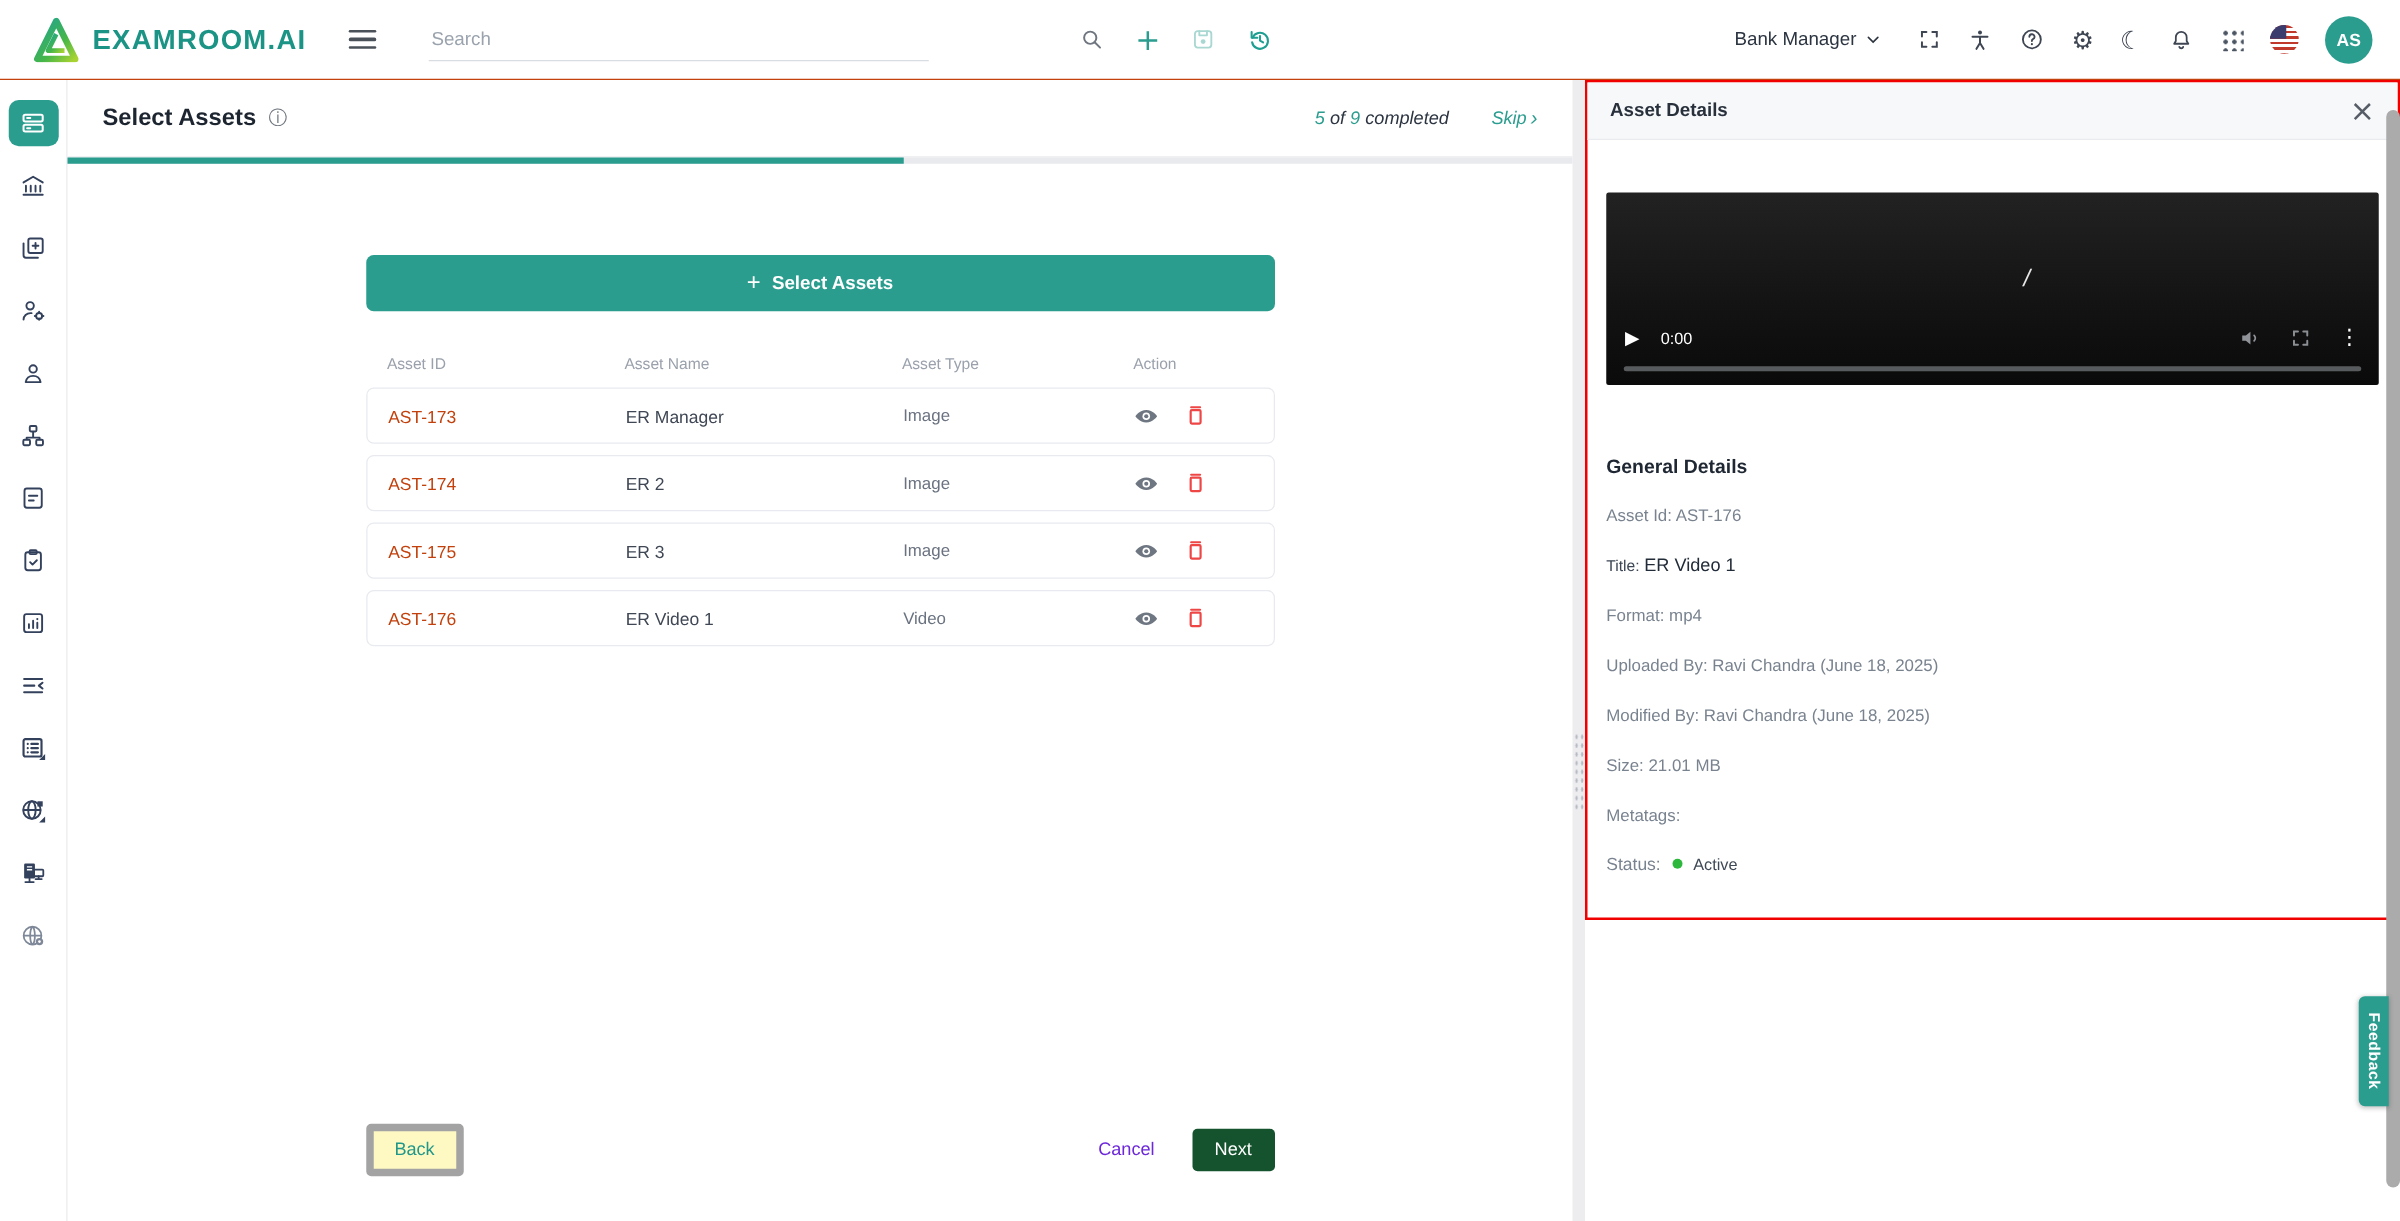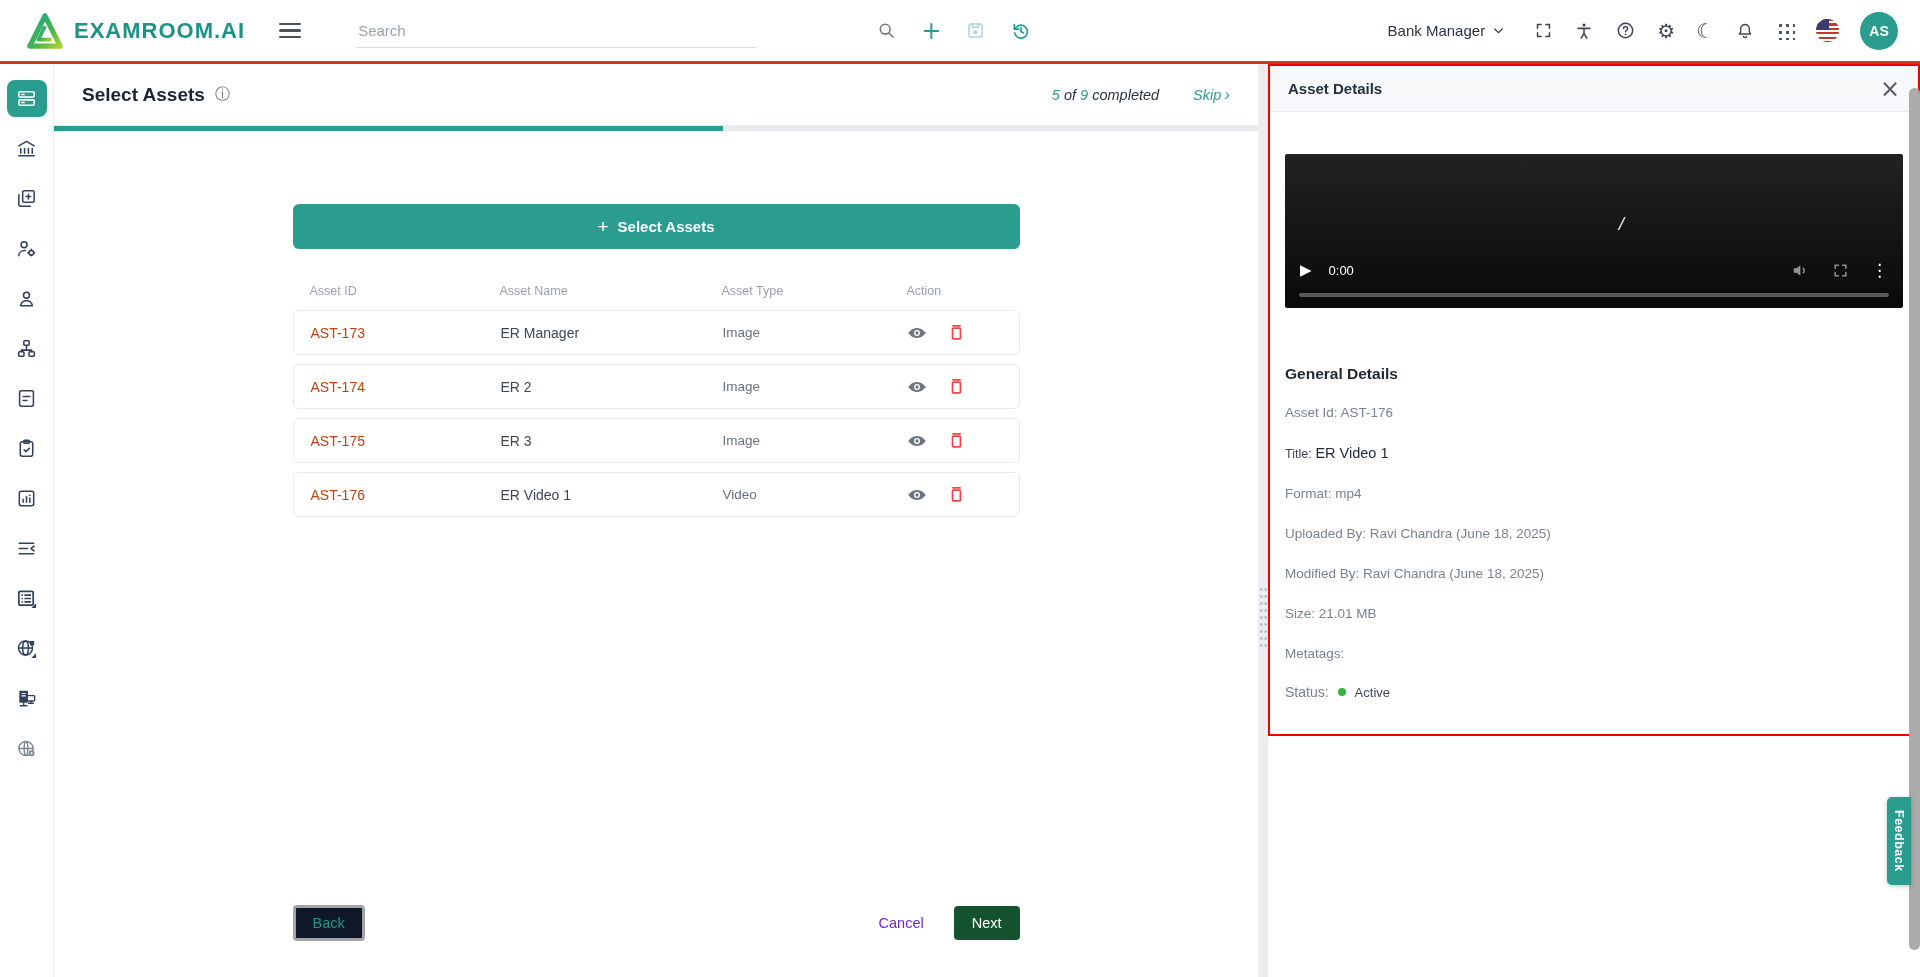--- a/index.html
+++ b/index.html
@@ -2,26 +2,26 @@
 <html><head>
 <meta charset="utf-8">
 <style>
   * { margin:0; padding:0; box-sizing:border-box; }
   html,body { width:1920px; height:977px; overflow:hidden; background:#fff;
     font-family:"Liberation Sans", sans-serif; color:#2b3440; }
   .app { position:relative; width:1920px; height:977px; background:#fff; }
 
   
   .navbar { height:64px; display:flex; align-items:center; padding:0 22px 0 26px;
-    border-bottom:3px solid #c2410c; background:#fff; position:relative; z-index:5; }
+    border-bottom:1px solid #c2410c; background:#fff; position:relative; z-index:5; }
   .logo { display:flex; align-items:center; gap:10px; }
   .logo-text { font-size:22px; font-weight:800; letter-spacing:1px; color:#1b9486; }
   .hamburger { margin-left:34px; width:22px; display:flex; flex-direction:column; gap:4px; cursor:pointer; }
   .hamburger span { height:2.5px; background:#4a5158; border-radius:2px; }
-  .search-wrap { margin-left:55px; width:400px; }
+  .search-wrap { margin-left:42px; width:400px; }
   .search-wrap input { width:100%; border:none; outline:none; border-bottom:1px solid #d9dce1;
     padding:8px 2px; font-size:15px; color:#3c4450; background:transparent; }
   .search-wrap input::placeholder { color:#9aa3ad; }
   .nav-cluster { display:flex; align-items:center; gap:24px; margin-left:120px; }
   .nav-right { margin-left:auto; display:flex; align-items:center; gap:21px; }
   .role { display:flex; align-items:center; gap:7px; font-size:15px; color:#2b3440; cursor:pointer; margin-right:8px; }
   .icon-btn { display:flex; align-items:center; justify-content:center; cursor:pointer; }
   .glyph { font-family:"DejaVu Sans", sans-serif; color:#3f4653; }
   .grid-dots { width:19px; height:19px;
     background-image:radial-gradient(#4b5563 1.7px, transparent 1.8px);
@@ -67,21 +67,21 @@
   .trow { display:grid; grid-template-columns:190px 222px 1fr 96px; align-items:center;
     height:45px; padding:0 17px; margin-bottom:9px; background:#fff;
     border:1px solid #e8eaef; border-radius:6px; }
   .cell-id { font-size:14px; color:#c2410c; }
   .cell-name { font-size:14px; color:#3f4754; }
   .cell-type { font-size:13.5px; color:#6a7280; }
   .cell-action { display:flex; align-items:center; gap:19px; }
   .cell-action svg { cursor:pointer; }
 
   .footer-actions { margin-top:auto; padding-bottom:36px; display:flex; align-items:center; }
-  .btn-back { padding:7px 17px; background:#0f172a; border:3px solid #a3a3a3; color:#21978a;
+  .btn-back { padding:7px 17px; background:#fef9c3; border:6px solid #a3a3a3; color:#21978a;
     border-radius:4px; font-size:14.5px; cursor:pointer; font-family:"Liberation Sans",sans-serif; }
   .footer-right { margin-left:auto; display:flex; align-items:center; gap:30px; }
   .btn-cancel { background:none; border:none; color:#6d28d9; font-size:14.5px; cursor:pointer;
     font-family:"Liberation Sans",sans-serif; }
   .btn-next { padding:9px 18px; background:#14532d; border:none; color:#fff; border-radius:4px;
     font-size:14.5px; cursor:pointer; font-family:"Liberation Sans",sans-serif; }
 
   
   .gutter { width:10px; background:#ededf0; position:relative; }
   .drag-dots { position:absolute; top:522px; left:1px; width:9px; height:64px;

